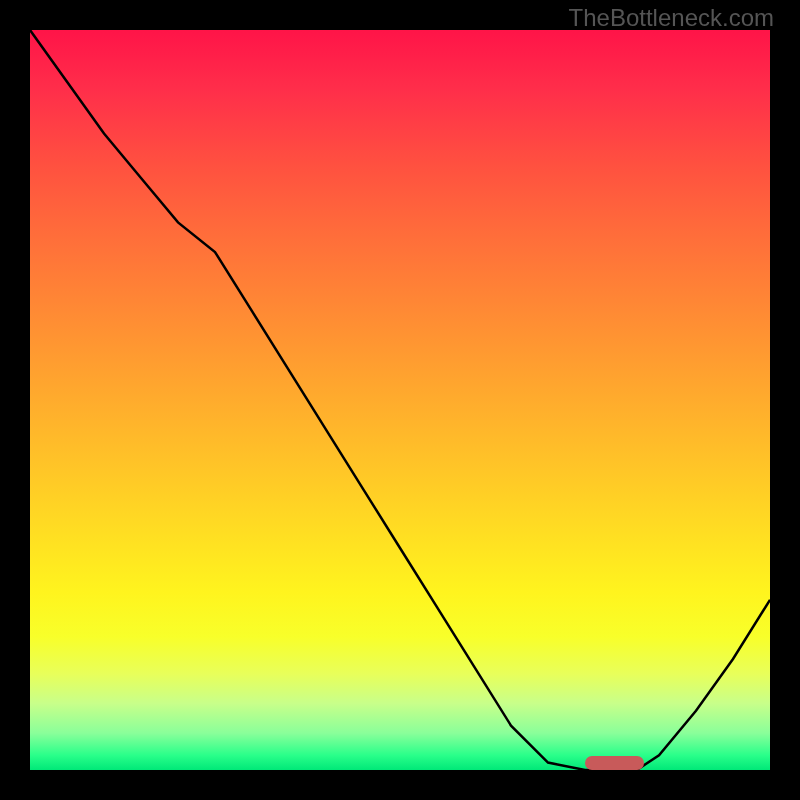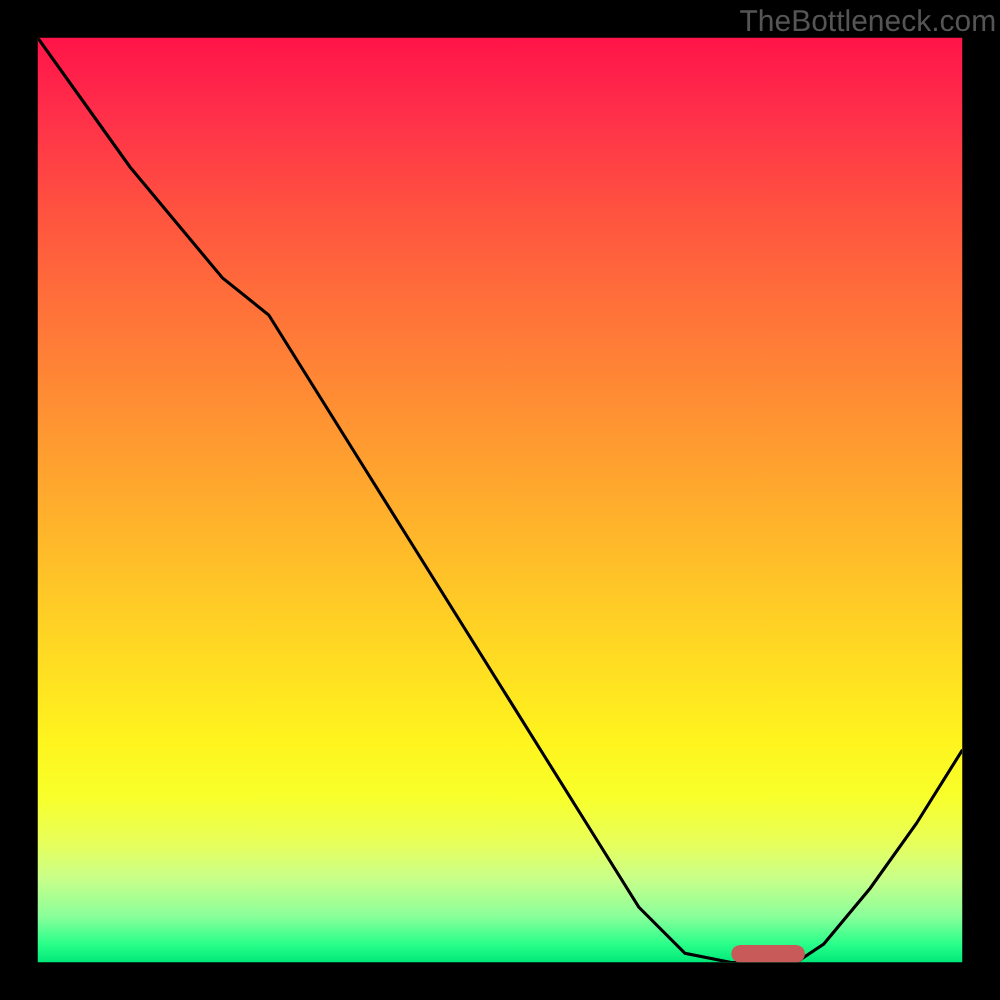--- a/index.html
+++ b/index.html
@@ -6,21 +6,21 @@
   body {
     width: 800px;
     height: 800px;
     background: #000;
     position: relative;
     font-family: Arial, sans-serif;
   }
   .watermark {
     position: absolute;
     top: 4px;
-    right: 3px;
+    right: 26px;
     color: #555;
     font-size: 24px;
     font-weight: 500;
     z-index: 10;
   }
   .plot-area {
     position: absolute;
     left: 30px;
     top: 30px;
     width: 740px;

